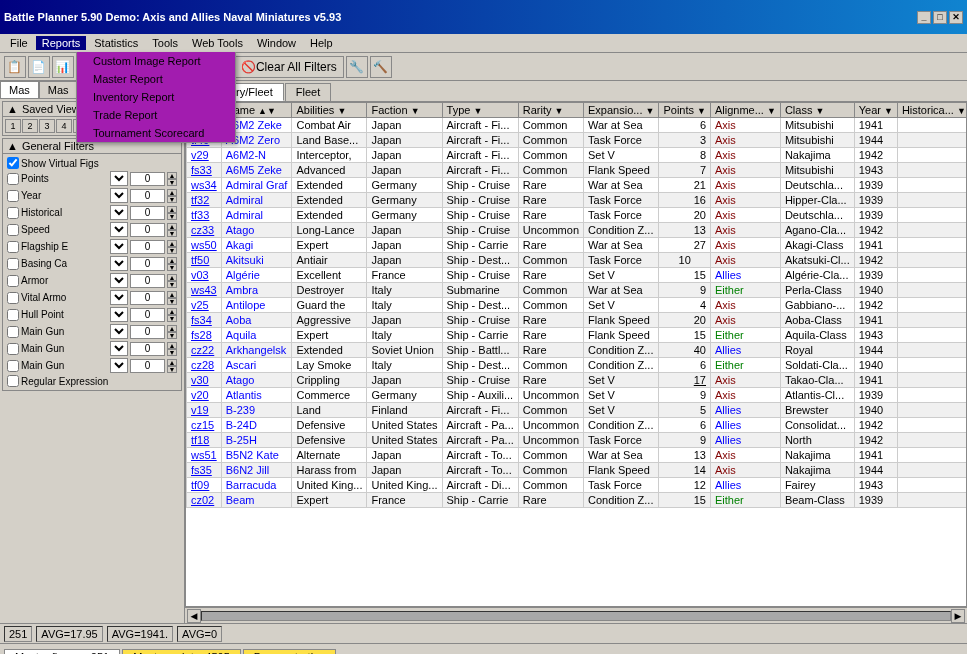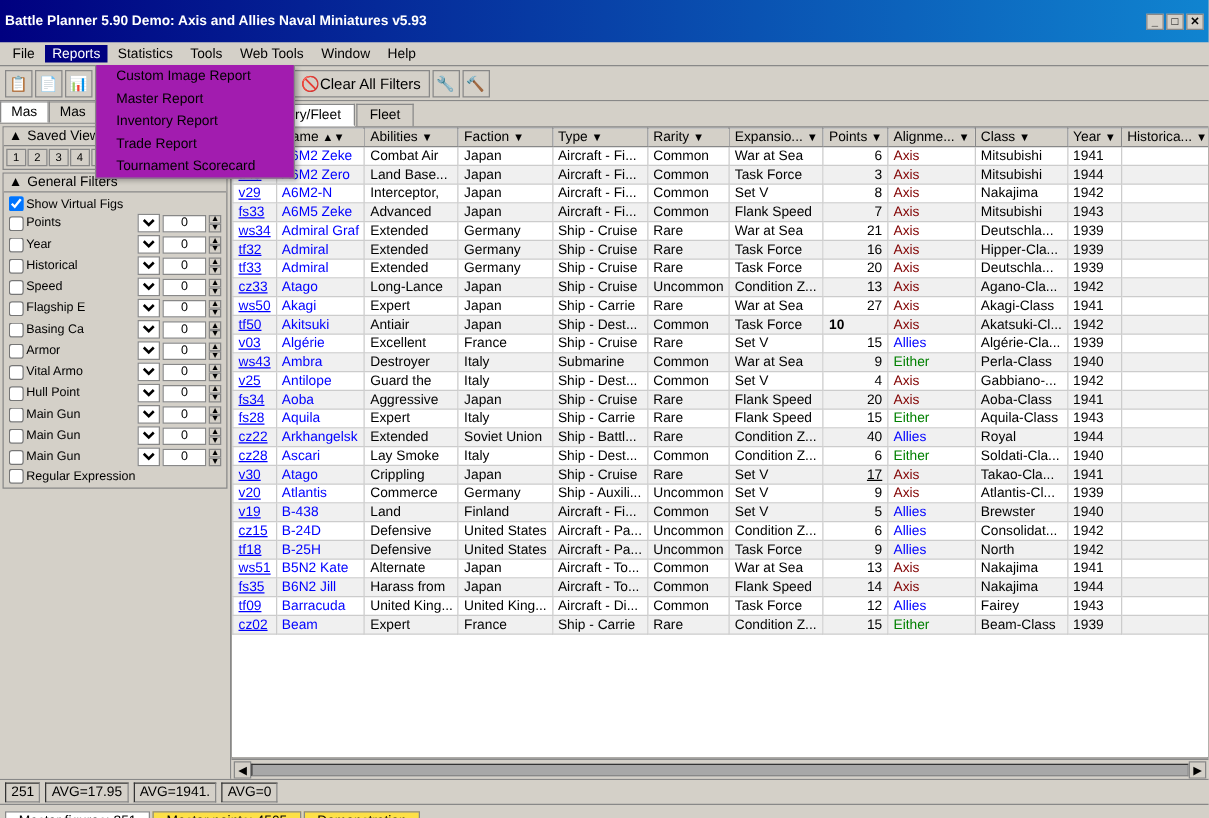--- a/index.html
+++ b/index.html
@@ -660,21 +660,21 @@
               <td></td>
             </tr>
             <tr>
               <td class="id-col">tf50</td>
               <td class="name-col">Akitsuki</td>
               <td>Antiair</td>
               <td>Japan</td>
               <td>Ship - Dest...</td>
               <td>Common</td>
               <td>Task Force</td>
-              <td style="text-align:left;font-weight:bold;">10</td>
+              <td style="text-align:center;">10</td>
               <td class="axis">Axis</td>
               <td>Akatsuki-Cl...</td>
               <td>1942</td>
               <td></td>
             </tr>
             <tr>
               <td class="id-col">v03</td>
               <td class="name-col">Algérie</td>
               <td>Excellent</td>
               <td>France</td>
@@ -794,21 +794,21 @@
               <td>Uncommon</td>
               <td>Set V</td>
               <td style="text-align:right;">9</td>
               <td class="axis">Axis</td>
               <td>Atlantis-Cl...</td>
               <td>1939</td>
               <td></td>
             </tr>
             <tr>
               <td class="id-col">v19</td>
-              <td class="name-col">B-438</td>
+              <td class="name-col">B-239</td>
               <td>Land</td>
               <td>Finland</td>
               <td>Aircraft - Fi...</td>
               <td>Common</td>
               <td>Set V</td>
               <td style="text-align:right;">5</td>
               <td class="allies">Allies</td>
               <td>Brewster</td>
               <td>1940</td>
               <td></td>

